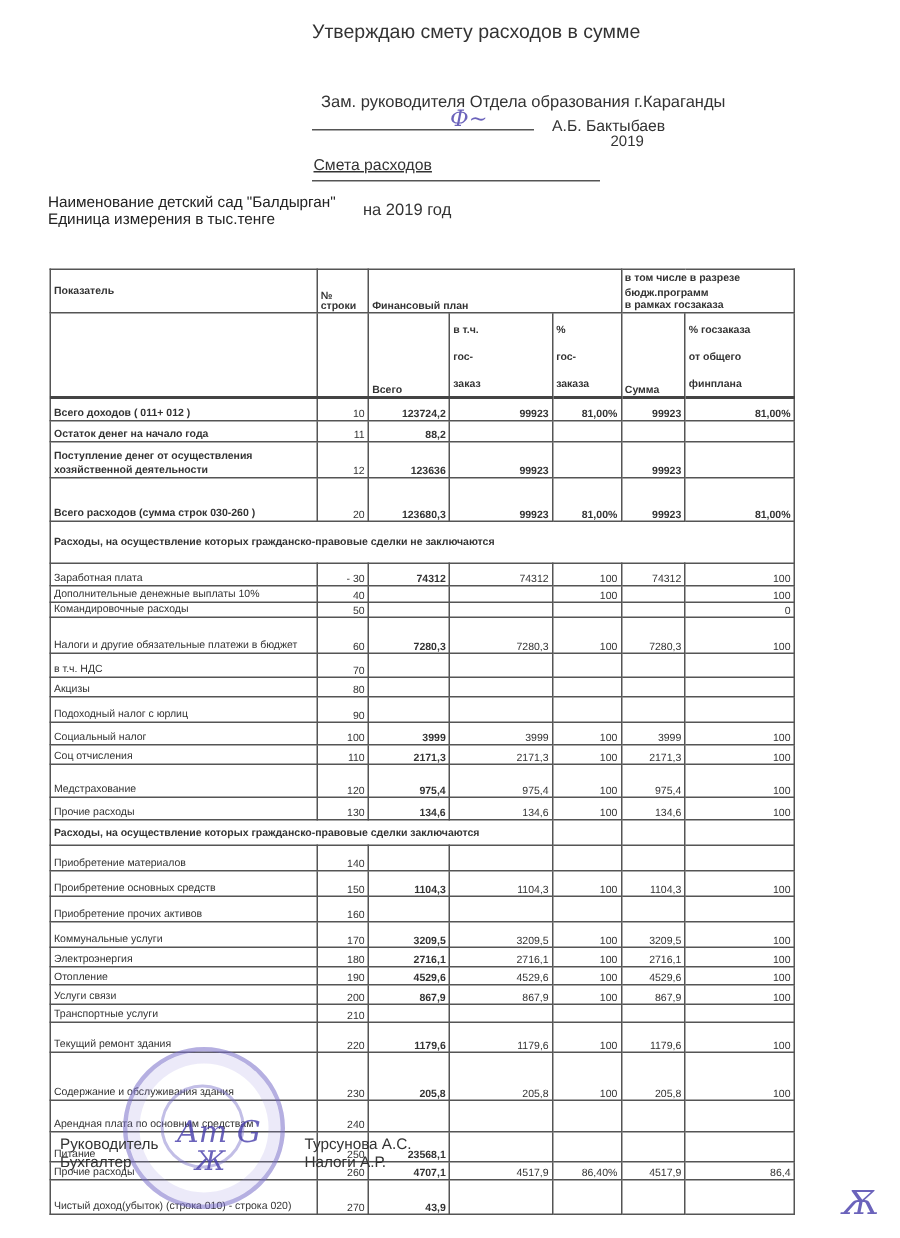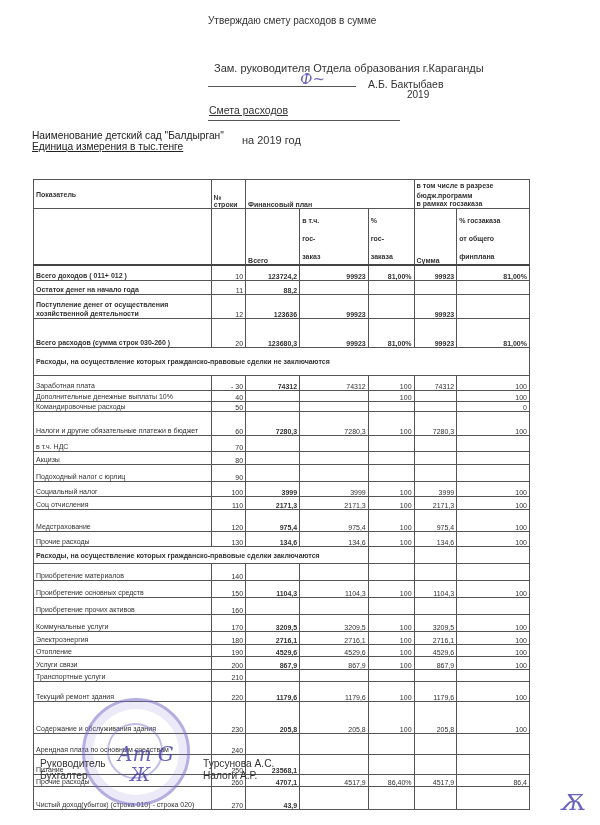--- a/index.html
+++ b/index.html
@@ -1,31 +1,31 @@
 <!DOCTYPE html>
 <html><head>
   <meta charset="utf-8">
   <style>
     html, body { margin: 0; padding: 0; }
     body {
       width: 600px; height: 825px; background: #ffffff; position: relative; overflow: hidden;
       font-family: "Liberation Sans", sans-serif; color: #222;
     }
-    .approval { position: absolute; left: 208px; top: 14px; width: 300px; font-size: 10px; line-height: 13.5px; color: #333; }
+    .approval { position: absolute; left: 208px; top: 14px; width: 300px; font-size: 13px; line-height: 13.5px; color: #333; }
     .approval .line { white-space: nowrap; }
     .deputy { position: absolute; left: 214px; top: 62px; font-size: 11px; white-space: nowrap; color: #333; }
     .sign-line { position: absolute; left: 208px; top: 86px; width: 148px; border-bottom: 1px solid #555; }
     .signer { position: absolute; left: 368px; top: 78px; font-size: 10.5px; color: #333; }
     .year { position: absolute; left: 375px; top: 89px; font-size: 10px; color: #333; margin-left: 32px; }
     .estimate-title { position: absolute; left: 209px; top: 104px; font-size: 10.5px; color: #333; text-decoration: underline; }
     .estimate-line { position: absolute; left: 208px; top: 120px; width: 192px; border-bottom: 1px solid #555; }
     .estimate-year { position: absolute; left: 242px; top: 134px; font-size: 11px; color: #333; }
     .info { position: absolute; left: 32px; top: 130px; font-size: 10.2px; line-height: 11.3px; color: #222; }
     .info .row { white-space: nowrap; }
-    .info .u { text-decoration: underline; }
+    .info .u { }
 
     table.main {
       position: absolute; left: 33px; top: 179px; width: 497px;
       border-collapse: collapse; table-layout: fixed; font-size: 7px; color: #333;
     }
     table.main td { border: 1px solid #555; padding: 0 2px; vertical-align: bottom; overflow: hidden; }
     table.main td.num { text-align: right; }
     table.main td.b { font-weight: bold; }
     table.main tr.thick td { border-top: 2px solid #444; }
     .hdr td { vertical-align: top; font-weight: bold; }

